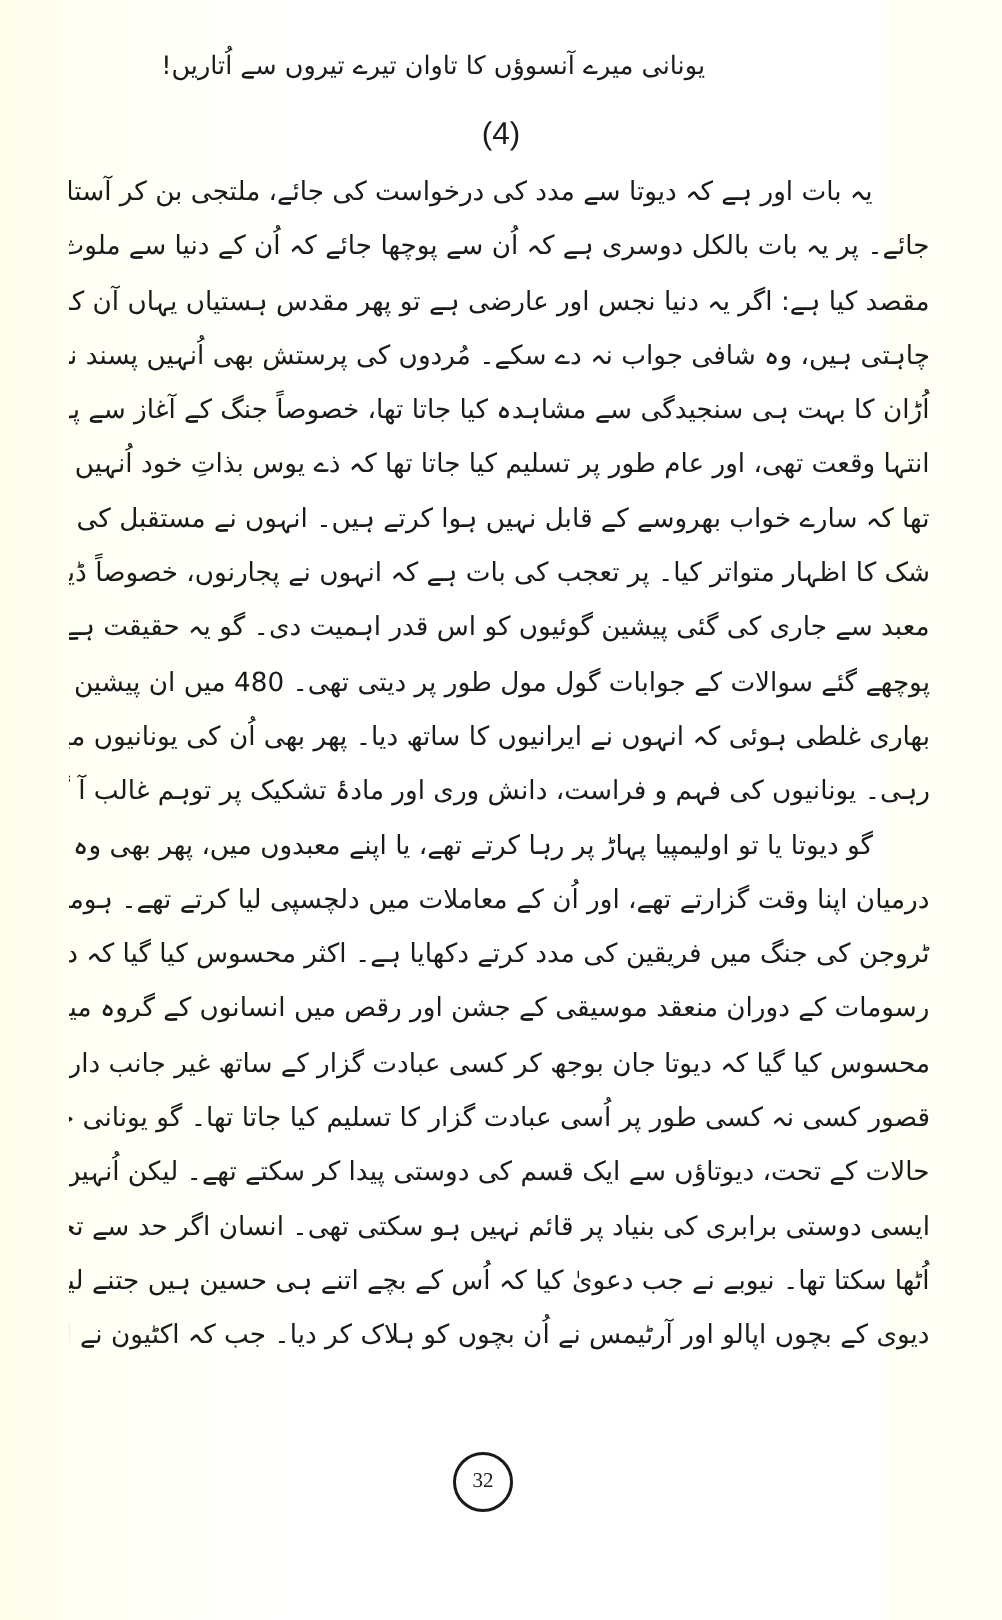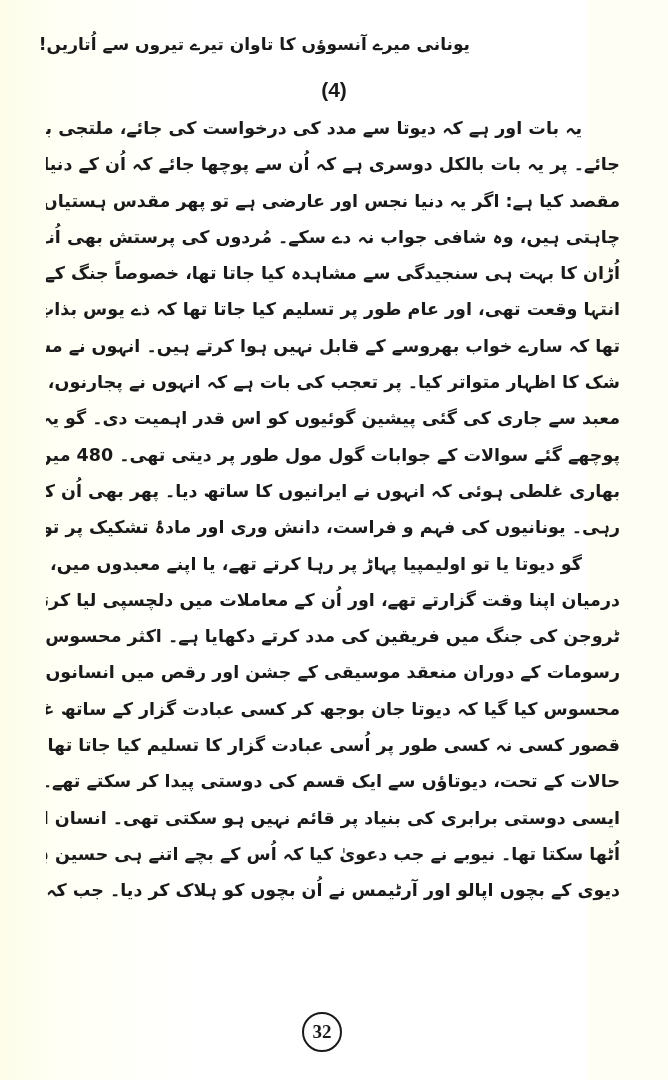--- a/index.html
+++ b/index.html
@@ -15,21 +15,20 @@
       font-family: "DejaVu Sans", sans-serif;
       color: #1a1a1a;
     }
     .page {
       position: absolute;
       left: 0;
       top: 0;
       width: 588px;
       height: 1080px;
       background: linear-gradient(to right, #fdfde9 0px, #fffff5 60px, #ffffff 200px, #ffffff 600px, #fefef8 668px);
-      font-weight: bold;
     }
     .verse {
       position: absolute;
       top: 32px;
       right: 118px;
       direction: rtl;
       font-size: 17px;
       line-height: 24px;
       white-space: nowrap;
     }
@@ -61,31 +60,31 @@
       text-align-last: justify;
     }
     .line.first {
       padding-right: 38px;
     }
     .line.last {
       text-align-last: right;
     }
     .page-number {
       position: absolute;
-      top: 1012px;
+      top: 968px;
       left: 302px;
       width: 40px;
       height: 40px;
       border: 2px solid #1a1a1a;
       border-radius: 50%;
       box-sizing: border-box;
       text-align: center;
       line-height: 36px;
       font-family: "Liberation Serif", serif;
-      font-size: 19px;
+      font-size: 14px;
     }
   </style>
 </head>
 <body>
 
 <div class="page">
 
   <div class="verse">یونانی میرے آنسوؤں کا تاوان تیرے تیروں سے اُتاریں!</div>
 
   <div class="section-number">(4)</div>

